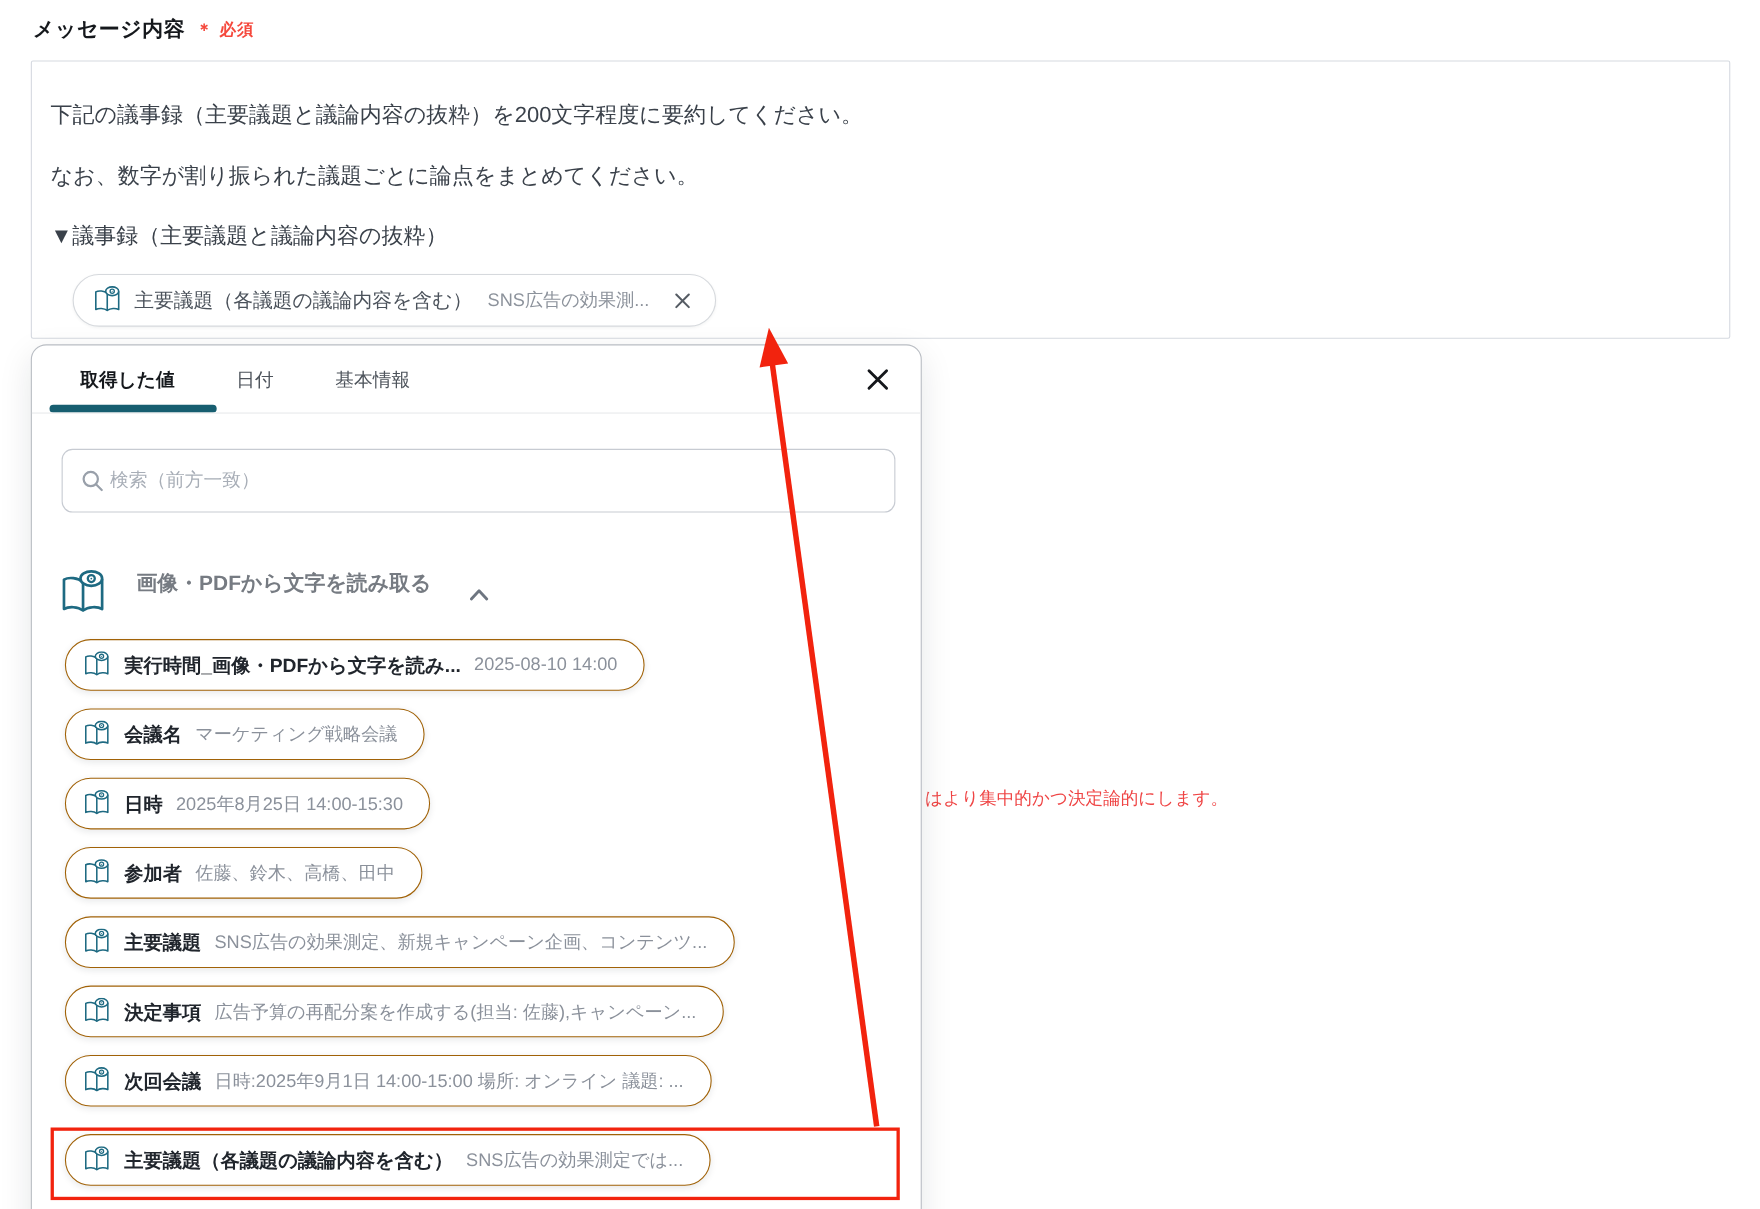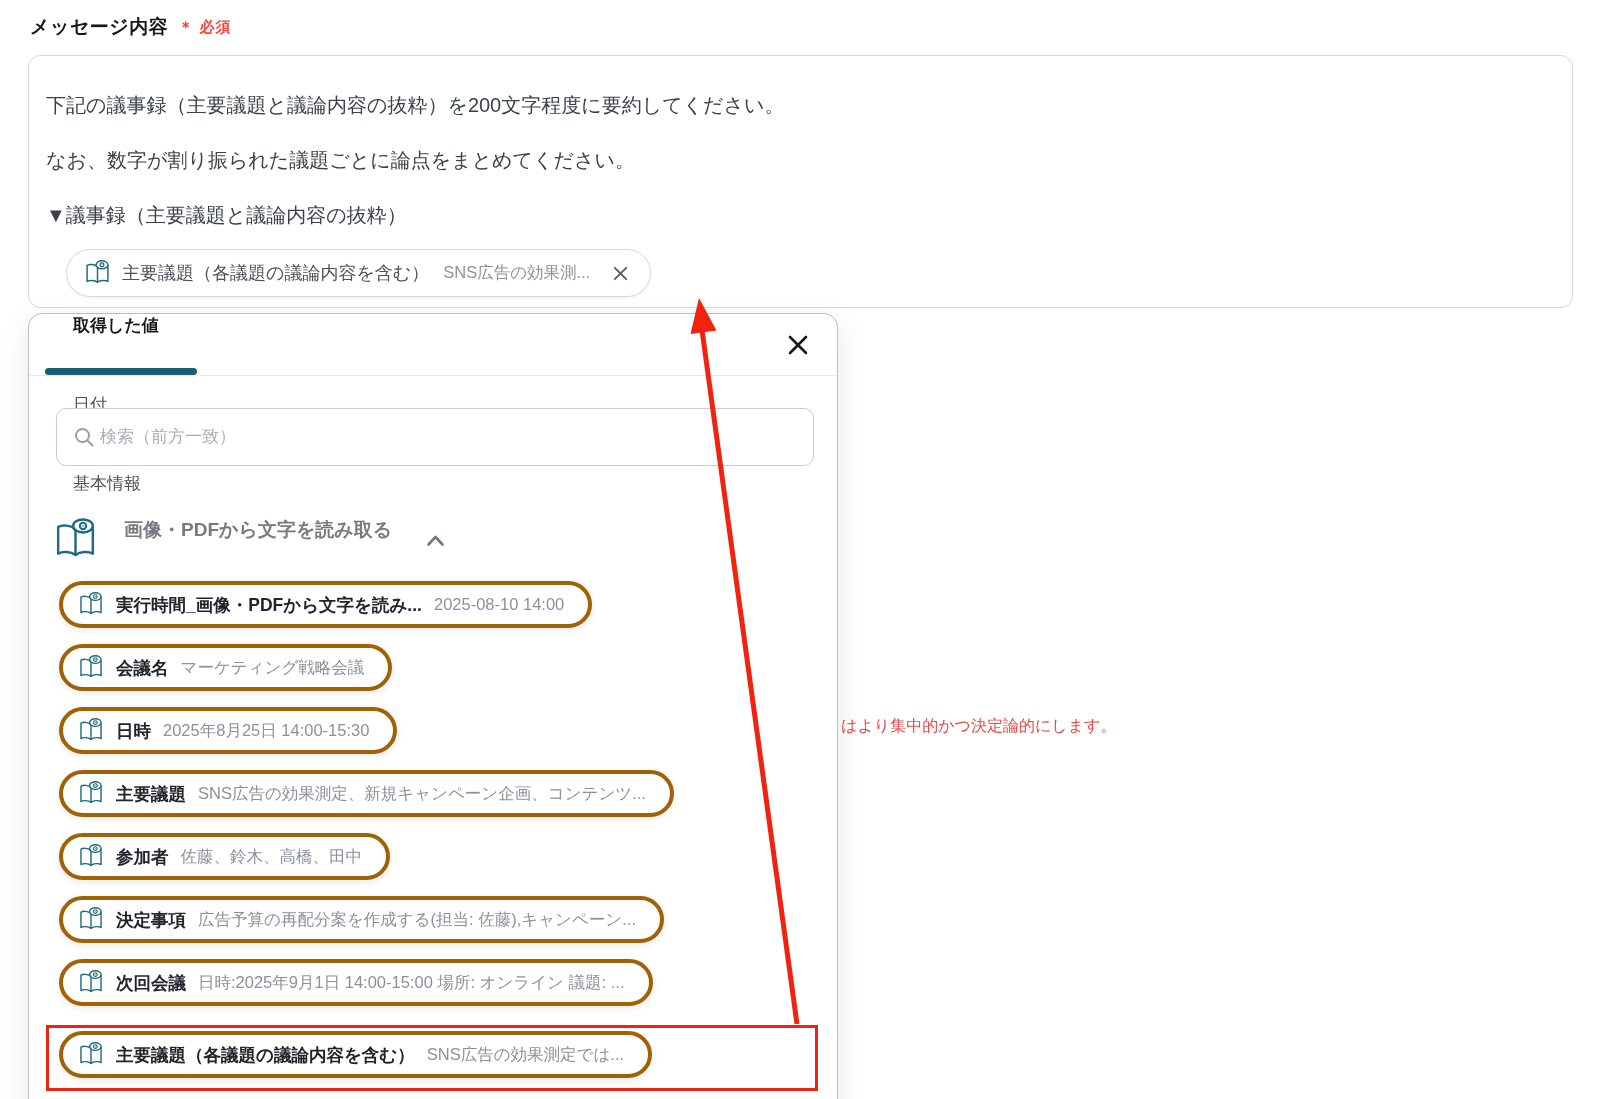--- a/index.html
+++ b/index.html
@@ -7,39 +7,39 @@
     font-family:"Liberation Sans","DejaVu Sans",sans-serif; }
   .page { position:relative; width:1600px; height:1099px; background:#fff; }
 
   
   .field-label-row { position:absolute; left:30px; top:14px; display:flex; align-items:center; gap:10px; }
   .field-label { font-size:19px; font-weight:700; color:#15181c; letter-spacing:.5px; }
   .required-badge { font-size:15px; font-weight:700; color:#f5483c; letter-spacing:1px; }
 
   
   .message-box { position:absolute; left:28px; top:55px; width:1545px; height:253px;
-    background:#fff; border:1.5px solid #d5d9e0; border-radius:12px;
+    background:#fff; border:1.5px solid #d5d9e0; border-radius:2px;
     padding:34px 40px 16px 17px; }
   .msg-line { font-size:20px; line-height:30px; color:#3a414a; white-space:nowrap; margin-bottom:25px; }
   .msg-chip { display:inline-flex; align-items:center; gap:11px; height:48px;
     margin:-6px 0 0 20px; padding:0 20px 0 17px; background:#fff;
     border:1px solid #d6d9dd; border-radius:24px; box-shadow:0 1px 3px rgba(25,30,40,.06);
     white-space:nowrap; cursor:pointer; }
   .msg-chip .chip-label { font-size:18px; color:#4b525b; }
   .msg-chip .chip-value { font-size:16.5px; color:#8d939c; margin-left:3px; }
   .msg-chip .chip-close { margin-left:10px; display:flex; align-items:center; cursor:pointer; }
 
   
   .bg-text { position:absolute; left:841px; top:716px; font-size:16px; color:#ef4444; z-index:1; white-space:nowrap;text-align:center; }
 
   
   .panel { position:absolute; left:28px; top:313px; width:810px; height:840px;
     background:#fff; border:1.5px solid #b9bdc3; border-radius:14px;
     box-shadow:0 10px 30px rgba(20,25,35,.10); z-index:10; }
-  .panel-header { position:relative; height:62px; padding-left:44px; display:flex; gap:56px;flex-direction:column; }
+  .panel-header { position:relative; height:62px; padding-left:44px; display:flex; align-items:center; gap:56px; }
   .tab { font-size:17px; color:#4d535b; cursor:pointer; white-space:nowrap; }
   .tab.active { font-weight:700; color:#15181c; }
   .tab-underline { position:absolute; left:16px; top:54px; width:152px; height:7px;
     border-radius:4px; background:#175e70; }
   .panel-close { position:absolute; right:26px; top:18px; width:26px; height:26px;
     display:flex; align-items:center; justify-content:center; cursor:pointer; }
   .header-sep { position:absolute; left:0; top:61px; width:100%; height:1px; background:#e8e9ec; }
 
   .search-box { position:absolute; left:27px; top:94px; width:758px; height:58px;
     border:1.5px solid #c7cbd2; border-radius:10px; display:flex; align-items:center;
@@ -47,21 +47,21 @@
   .search-box input { border:none; outline:none; flex:1; font-size:17px; color:#3a414a;
     font-family:inherit; background:transparent; }
   .search-box input::placeholder { color:#a8aeb7; }
 
   .section-header { position:absolute; left:24px; top:203px; display:flex; gap:26px; cursor:pointer; }
   .section-title { font-size:19px; font-weight:700; color:#767b82; white-space:nowrap; }
   .section-chevron { margin-left:8px; display:flex; align-items:center; }
 
   .chip-list { position:absolute; left:30px; top:267px; width:770px; }
   .value-chip { display:inline-flex; align-items:center; gap:12px; height:47px;
-    padding:0 24px 0 15px; background:#fff; border:4px solid #a16207; border-radius:24px;
+    padding:0 24px 0 15px; background:#fff; border:1px solid #a16207; border-radius:24px;
     box-shadow:0 2px 7px rgba(23,28,38,.10); white-space:nowrap; cursor:pointer; }
   .chip-row { margin-bottom:16px; }
   .value-chip .chip-label { font-size:17.5px; font-weight:700; color:#20252c; }
   .value-chip .chip-value { font-size:16.5px; color:#8b919b; }
   .chip-row.gap-before-highlight { margin-top:25px; }
 
   .red-rect { position:absolute; left:17px; top:711px; width:772px; height:66px;
     border:3px solid #f2230e; z-index:30; pointer-events:none; }
 
   .arrow-overlay { position:absolute; left:0; top:0; width:1600px; height:1099px;
@@ -176,31 +176,31 @@
             </span>
         <span class="chip-label">日時</span>
         <span class="chip-value">2025年8月25日 14:00-15:30</span>
       </div></div>
       <div class="chip-row"><div class="value-chip">
         <span style="display:flex">
               <svg width="26" height="26" viewBox="0 0 48 48">
                 <use href="#book-eye"></use>
               </svg>
             </span>
+        <span class="chip-label">参加者</span>
+        <span class="chip-value">佐藤、鈴木、高橋、田中</span>
+      </div></div>
+      <div class="chip-row"><div class="value-chip">
+        <span style="display:flex">
+              <svg width="26" height="26" viewBox="0 0 48 48">
+                <use href="#book-eye"></use>
+              </svg>
+            </span>
         <span class="chip-label">主要議題</span>
         <span class="chip-value">SNS広告の効果測定、新規キャンペーン企画、コンテンツ...</span>
-      </div></div>
-      <div class="chip-row"><div class="value-chip">
-        <span style="display:flex">
-              <svg width="26" height="26" viewBox="0 0 48 48">
-                <use href="#book-eye"></use>
-              </svg>
-            </span>
-        <span class="chip-label">参加者</span>
-        <span class="chip-value">佐藤、鈴木、高橋、田中</span>
       </div></div>
       <div class="chip-row"><div class="value-chip">
         <span style="display:flex">
               <svg width="26" height="26" viewBox="0 0 48 48">
                 <use href="#book-eye"></use>
               </svg>
             </span>
         <span class="chip-label">決定事項</span>
         <span class="chip-value">広告予算の再配分案を作成する(担当: 佐藤),キャンペーン...</span>
       </div></div>

